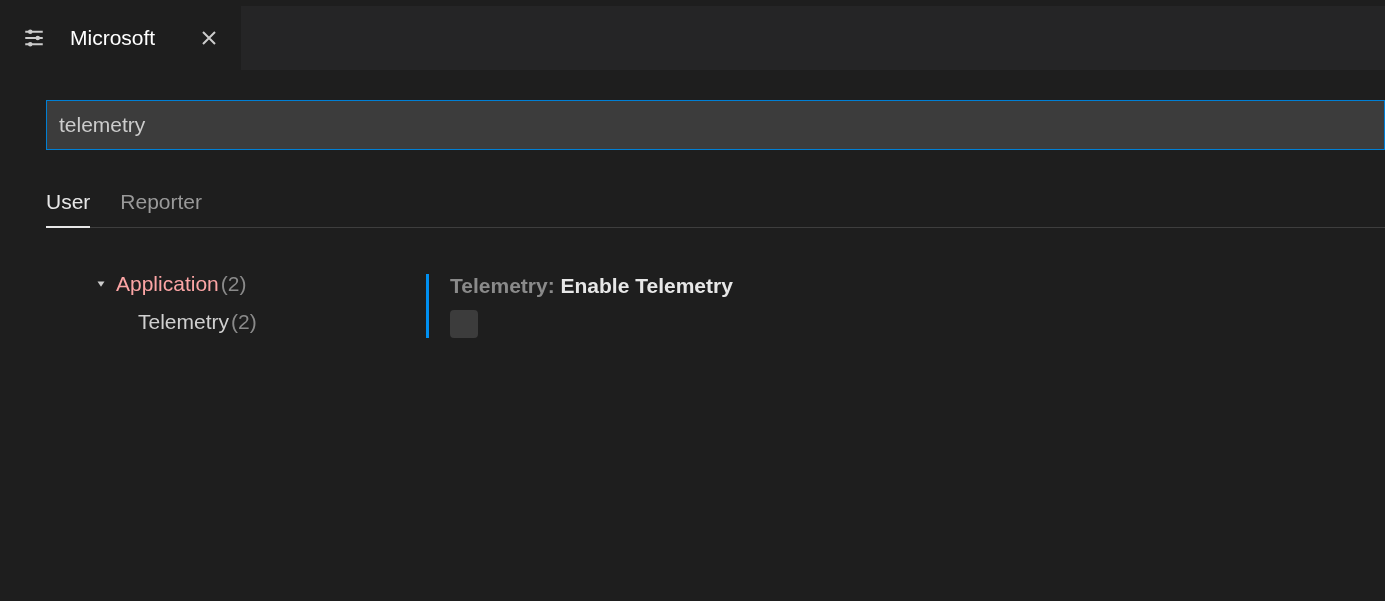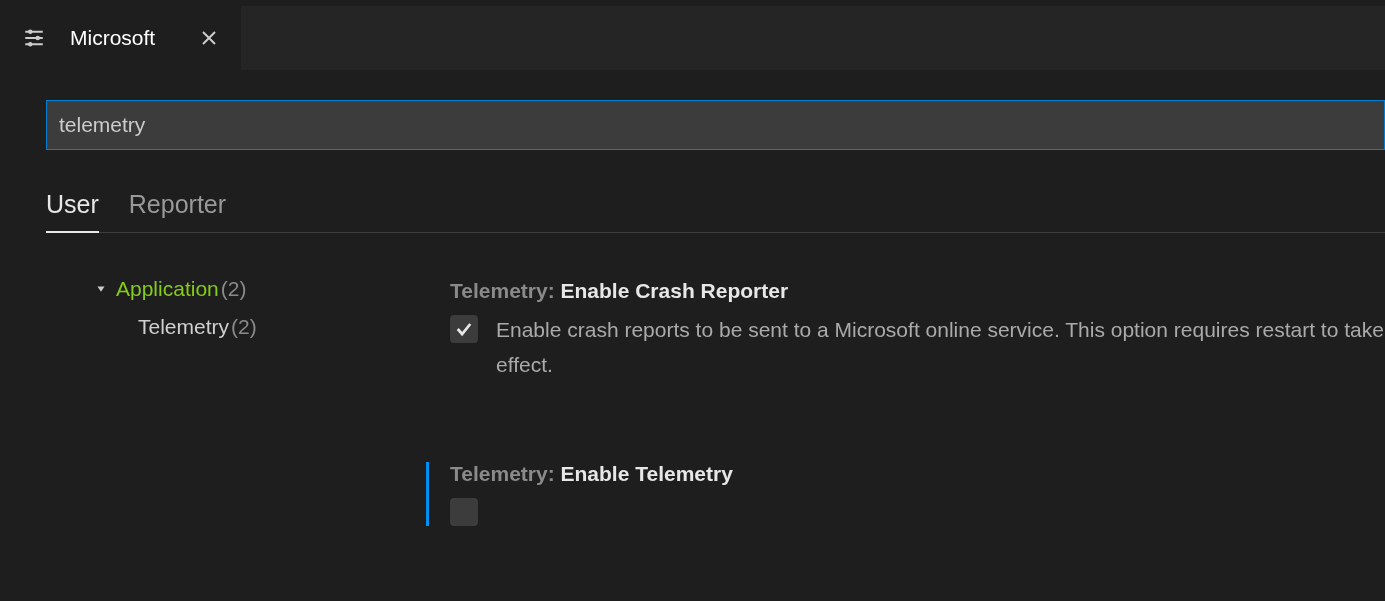--- a/index.html
+++ b/index.html
@@ -74,21 +74,21 @@
       caret-color: #cccccc;
     }
     .scope-tabs {
       display: flex;
       margin-top: 40px;
       border-bottom: 1px solid #3e3e3e;
       gap: 30px;
     }
     .scope-tab {
       color: #999999;
-      font-size: 25px;
+      font-size: 21px;
       padding-bottom: 12px;
       cursor: pointer;
     }
     .scope-tab.active {
       color: #e7e7e7;
       border-bottom: 2px solid #e7e7e7;
       margin-bottom: -1px;
     }
     .main-area {
       display: flex;
@@ -104,21 +104,21 @@
       padding: 6px 0;
       font-size: 21px;
       cursor: pointer;
     }
     .toc-item .twisty {
       margin-left: 48px;
       margin-right: 8px;
       color: #cccccc;
     }
     .toc-item .toc-label {
-      color: #84cc16;
+      color: #fca5a5;
       font-weight: 500;
     }
     .toc-item .toc-count {
       color: #8a8a8a;
       margin-left: 2px;
     }
     .toc-subitem {
       display: flex;
       align-items: center;
       padding: 8px 0 6px 0;
@@ -232,33 +232,20 @@
         <span class="toc-label">Application</span>
         <span class="toc-count">(2)</span>
       </div>
       <div class="toc-subitem">
         <span class="toc-label">Telemetry</span>
         <span class="toc-count">(2)</span>
       </div>
     </div>
 
     <div class="settings-list">
-      <div class="setting-item">
-        <div class="setting-title">
-          <span class="setting-prefix">Telemetry: </span><span class="setting-name">Enable Crash Reporter</span>
-        </div>
-        <div class="setting-body">
-          <div class="checkbox checked">
-            <svg width="20" height="20" viewBox="0 0 16 16">
-              <path d="M3 8 L6.5 12 L13 4" stroke="#e7e7e7" stroke-width="2.2" fill="none"></path>
-            </svg>
-          </div>
-          <div class="setting-description">Enable crash reports to be sent to a Microsoft online service. This option requires restart to take effect.</div>
-        </div>
-      </div>
 
       <div class="setting-item modified">
         <div class="setting-title">
           <span class="setting-prefix">Telemetry: </span><span class="setting-name">Enable Telemetry</span>
         </div>
         <div class="setting-body">
           <div class="checkbox">
             
           </div>
         </div>

